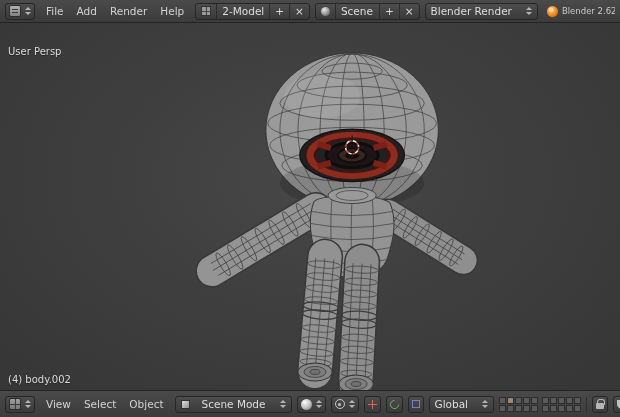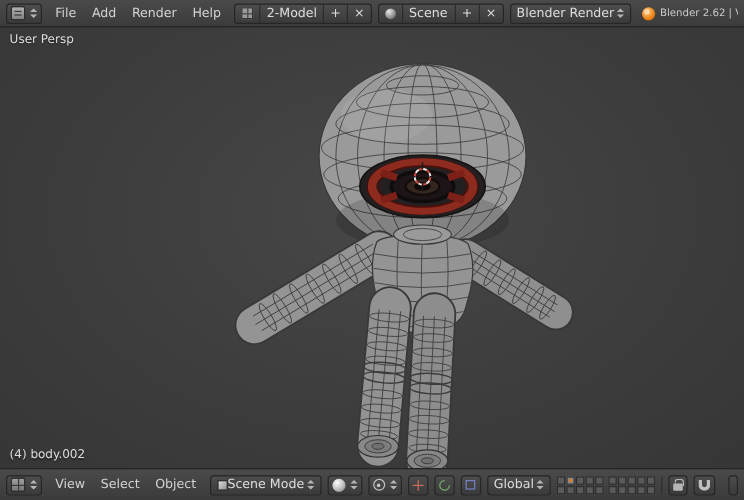--- a/index.html
+++ b/index.html
@@ -13,21 +13,21 @@
   .bottombar { height:27px; border-top:1px solid #242424; }
 
   .menus { display:flex; gap:1px; }
   .menu-item { padding:2px 6px; border-radius:3px; cursor:pointer; }
 
   .hdr-btn, .field, .compound {
     height:17px; border:1px solid #262626; border-radius:3px;
     background:linear-gradient(#4d4d4d,#3a3a3a); display:flex; align-items:center; color:#ddd;
   }
   .hdr-btn { padding:0 3px; gap:2px; }
-  .field { padding:0 5px; gap:0; white-space:nowrap; }
+  .field { padding:0 5px; gap:12px; white-space:nowrap; }
   .compound { overflow:hidden; }
   .seg { display:flex; align-items:center; padding:0 5px; height:100%;
          background:transparent; border:none; border-right:1px solid #2b2b2b;
          color:#ddd; font-size:10.5px; cursor:pointer;text-align:right; }
   .compound .seg:last-child { border-right:none; }
   .seg.value { min-width:44px; cursor:text; }
 
   
   .updown { display:inline-flex; flex-direction:column; gap:2px; margin-left:2px; }
   .updown i { display:block; width:0; height:0; border-left:3px solid transparent; border-right:3px solid transparent; }
@@ -74,21 +74,21 @@
   .layer-grid { display:grid; grid-template-columns:repeat(5,7px); grid-template-rows:repeat(2,7px); gap:1px; }
   .layer { background:#5a5a5a; border:1px solid #2d2d2d; position:relative; cursor:pointer; }
   .layer.active { background:#8a8a8a; }
   .layer.active::after { content:""; position:absolute; inset:1px; border-radius:50%; background:#d77d2c; }
 
   
   .viewport { position:relative; flex:1; overflow:hidden;
               background:radial-gradient(ellipse at 50% 42%, #474747 0%, #3d3d3d 55%, #363636 100%); }
   .viewport svg { position:absolute; inset:0; }
   .vp-label { position:absolute; font-size:10px; color:#dcdcdc; text-shadow:0 1px 1px rgba(0,0,0,.4); }
-  .vp-label.top { left:8px; top:5px;text-align:right; }
+  .vp-label.top { left:8px; top:23px;text-align:right; }
   .vp-label.bottom { left:8px; bottom:5px; }
 
   .stats { display:flex; align-items:center; gap:4px; margin-left:4px; flex:1; min-width:0; }
   .stats-text { font-size:8.5px; color:#c9c9c9; white-space:nowrap; overflow:hidden; }
 </style>
 </head>
 <body>
 
 <div class="app">
 

